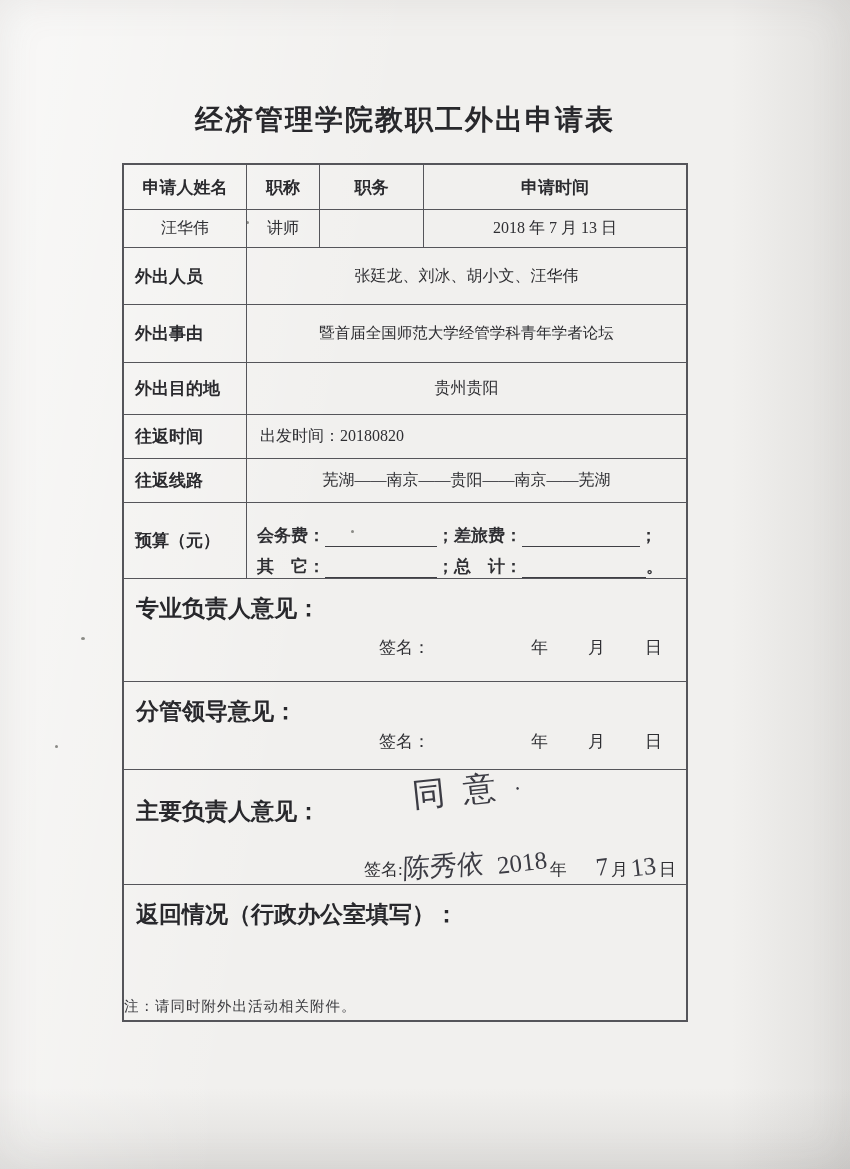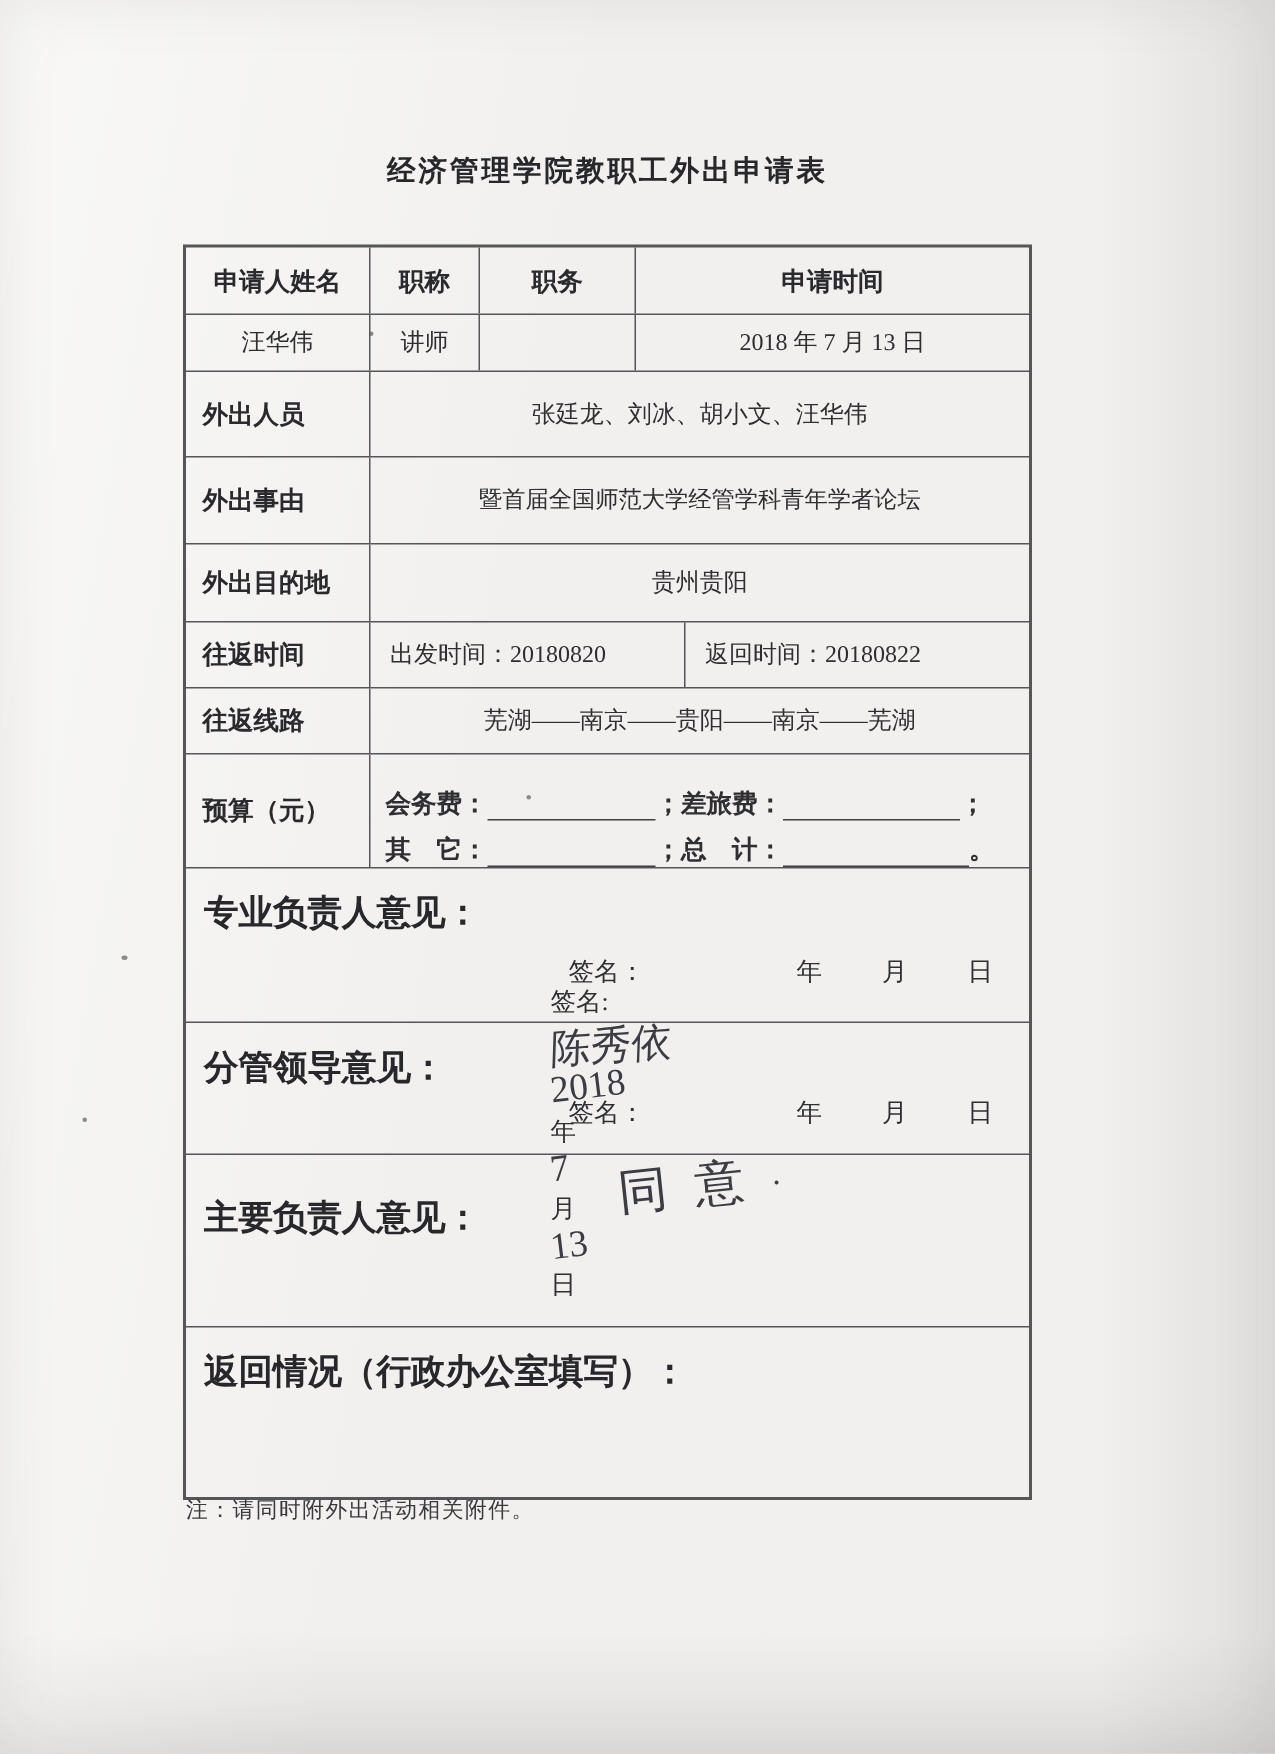--- a/index.html
+++ b/index.html
@@ -21,21 +21,21 @@
       linear-gradient(100deg, rgba(255,255,255,.55) 0%, rgba(255,255,255,0) 40%),
       linear-gradient(to right, rgba(0,0,0,0) 86%, rgba(90,88,84,.10) 99%),
       linear-gradient(to bottom, rgba(0,0,0,0) 93%, rgba(90,88,84,.12) 100%),
       var(--paper);
     box-shadow:inset 0 0 40px rgba(120,118,112,.12);
   }
   .speck{position:absolute;border-radius:50%;background:#8a8a86;}
 
   .doc-title{
     position:absolute;left:122px;top:101px;width:566px;
-    text-align:center;font-size:19px;font-weight:bold;letter-spacing:2px;color:#28282c;
+    text-align:center;font-size:28px;font-weight:bold;letter-spacing:2px;color:#28282c;
   }
 
   .form-table{
     position:absolute;left:122px;top:163px;width:566px;
     border:2px solid var(--line);
     font-size:16px;
   }
   .row{display:grid;border-top:1px solid var(--line);}
   .row:first-child{border-top:none;}
   .cell{border-right:1px solid var(--line);display:flex;align-items:center;justify-content:center;overflow:hidden;}
@@ -61,40 +61,40 @@
   .blank{display:inline-block;border-bottom:1.5px solid #3f3f44;height:1.05em;}
   .blank-a{width:112px;}
   .blank-b{width:118px;}
   .blank-c{width:112px;}
   .blank-d{width:124px;}
 
   .opinion{position:relative;display:block;}
   .h-op1{height:103px;}
   .h-op2{height:88px;}
   .h-op3{height:115px;}
-  .h-op4{height:114px;}
+  .h-op4{height:136px;}
   .op-label{position:absolute;left:12px;top:14px;font-weight:bold;font-size:23px;color:#28282c;text-align:center;}
   .sign-line{
     position:absolute;left:0;right:0;display:flex;align-items:baseline;
     padding-left:255px;padding-right:24px;font-size:17px;
   }
   .sign-line .spacer{flex:1;}
   .ymd{display:inline-block;}
   .ymd + .ymd{margin-left:40px;}
 
   .hw{
     font-family:cursive, "Liberation Serif", serif;
     color:var(--hw);
   }
   .hw-approval{
     position:absolute;left:288px;top:-2px;font-size:33px;letter-spacing:18px;
     transform:rotate(-6deg);white-space:nowrap;
   }
   .hw-approval .tail{letter-spacing:0;font-size:22px;}
-  .sig-row{padding-left:240px;padding-right:20px;bottom:16px;flex-direction:column;}
+  .sig-row{padding-left:240px;padding-right:10px;bottom:0;}
   .hw-name{font-size:27px;transform:rotate(-4deg) skewX(-6deg);display:inline-block;margin-right:10px;white-space:nowrap;}
   .hw-num{font-size:25px;transform:rotate(-7deg);display:inline-block;margin:0 3px;}
   .hw-sup{position:relative;top:-4px;}
 
   .footnote{
     position:absolute;left:124px;top:997px;font-size:14.5px;color:#3a3a3e;letter-spacing:1px;
   }
 </style>
 </head>
 <body>
@@ -136,21 +136,20 @@
     </div>
 
     <div class="row cols2 h-dest">
       <div class="cell bold label-cell">外出目的地</div>
       <div class="cell">贵州贵阳</div>
     </div>
 
     <div class="row cols3 h-time">
       <div class="cell bold label-cell">往返时间</div>
       <div class="cell left-cell">出发时间：20180820</div>
-      <div class="cell left-cell">返回时间：20180822</div>
     </div>
 
     <div class="row cols2 h-route">
       <div class="cell bold label-cell">往返线路</div>
       <div class="cell">芜湖——南京——贵阳——南京——芜湖</div>
     </div>
 
     <div class="row cols2 h-budget">
       <div class="cell bold label-cell">预算（元）</div>
       <div class="cell budget-cell">

